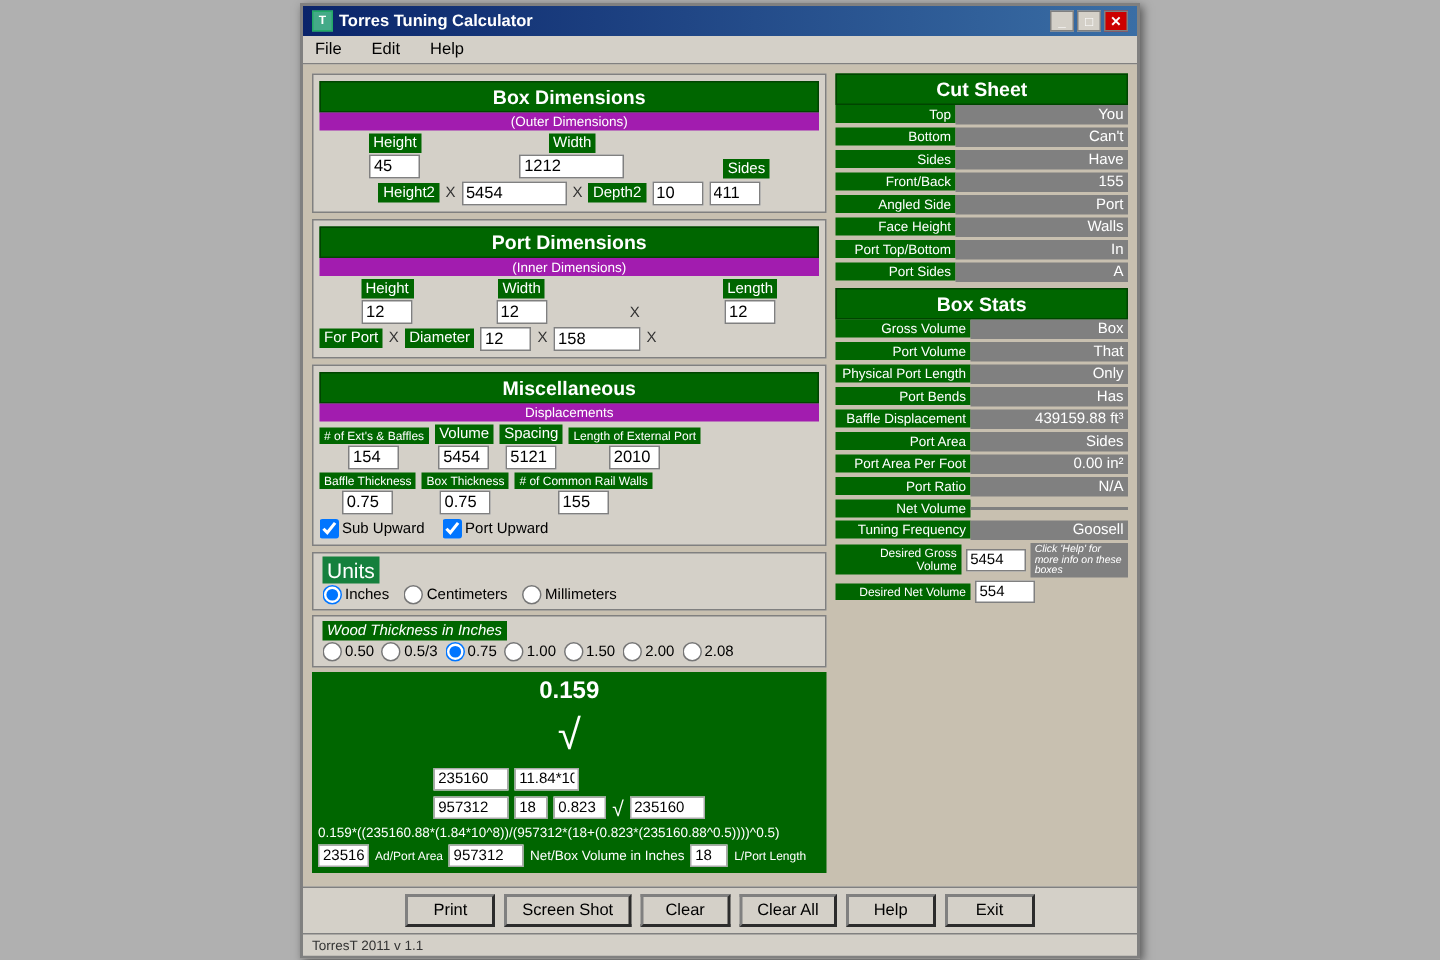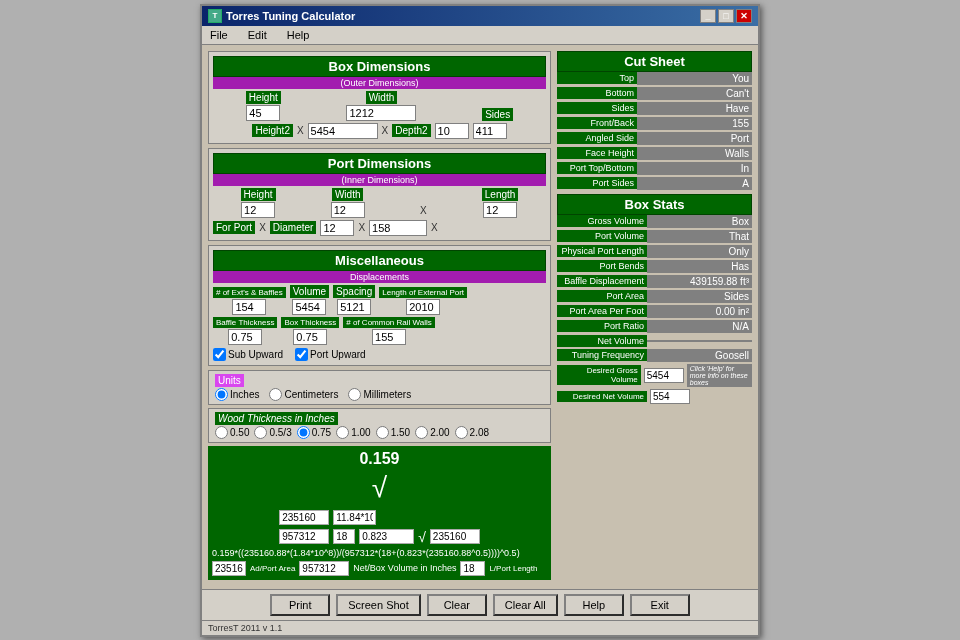--- a/index.html
+++ b/index.html
@@ -134,21 +134,21 @@
     
     .port-dims-row1 { display: flex; justify-content: space-around; align-items: flex-end; margin-top: 2px; }
     .port-dims-row2 { display: flex; align-items: center; gap: 4px; margin-top: 2px; }
     
     .misc-row { display: flex; align-items: flex-end; gap: 4px; margin-top: 2px; }
     
     .checkbox-row { display: flex; gap: 12px; align-items: center; margin-top: 3px; }
     .checkbox-label { font-size: 10px; display: flex; align-items: center; gap: 2px; }
     
     .radio-section { border: 1px solid #808080; background: #d4d0c8; padding: 3px 6px; margin-bottom: 3px; }
-    .radio-title { background: #d946ef; color: white; font-size: 10px; padding: 1px 3px; }
+    .radio-title { background: #15803d; color: white; font-size: 14px; padding: 1px 3px; }
     .radio-row { display: flex; gap: 10px; margin-top: 2px; align-items: center; }
     .radio-label { font-size: 10px; display: flex; align-items: center; gap: 2px; }
     
     .wood-section { border: 1px solid #808080; background: #d4d0c8; padding: 3px 6px; margin-bottom: 3px; }
     .wood-title { background: #006600; color: white; font-size: 10px; padding: 1px 3px; font-style: italic; }
     
     .formula-area {
       background: #006600;
       color: white;
       padding: 4px;
@@ -443,21 +443,21 @@
           <span style="font-size:16px; font-weight:bold;">0.159</span>
           <span style="font-size:28px; line-height:1;">√</span>
           <div style="display:flex; flex-direction:column; gap:2px;">
             <div class="formula-row">
               <input class="formula-input" value="235160" style="width: 50px;">
               <input class="formula-input" value="11.84*10^8" style="width: 43px;">
             </div>
             <div class="formula-row">
               <input class="formula-input" value="957312" style="width: 50px;">
               <input class="formula-input" value="18" style="width: 22px;">
-              <input class="formula-input" value="0.823" style="width: 55px;">
+              <input class="formula-input" value="0.823" style="width: 35px;">
               <span style="font-size:14px;">√</span>
               <input class="formula-input" value="235160" style="width: 50px;">
             </div>
           </div>
         </div>
         <div style="margin-top:3px; font-size:9px;">0.159*((235160.88*(1.84*10^8))/(957312*(18+(0.823*(235160.88^0.5))))^0.5)</div>
         <div style="display:flex; gap:4px; margin-top:3px; align-items:center;">
           <input class="formula-input" value="235160.8" style="width: 34px;">
           <span style="font-size:8px; color:white;">Ad/Port Area</span>
           <input class="formula-input" value="957312" style="width: 50px;">

